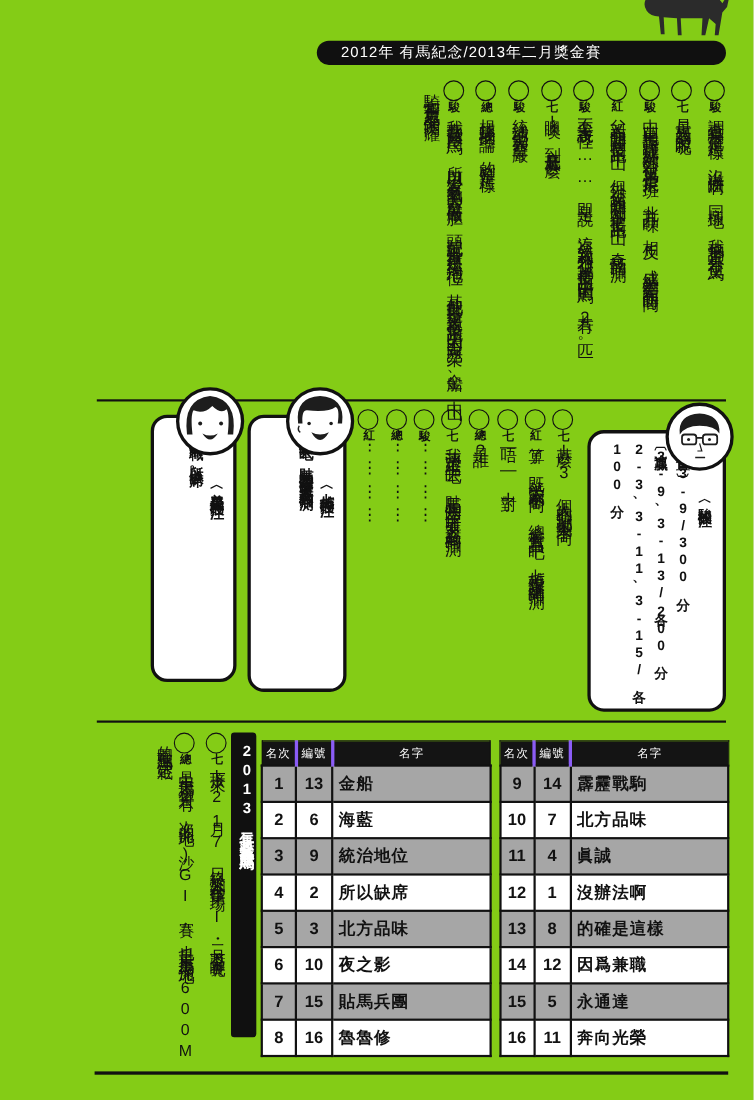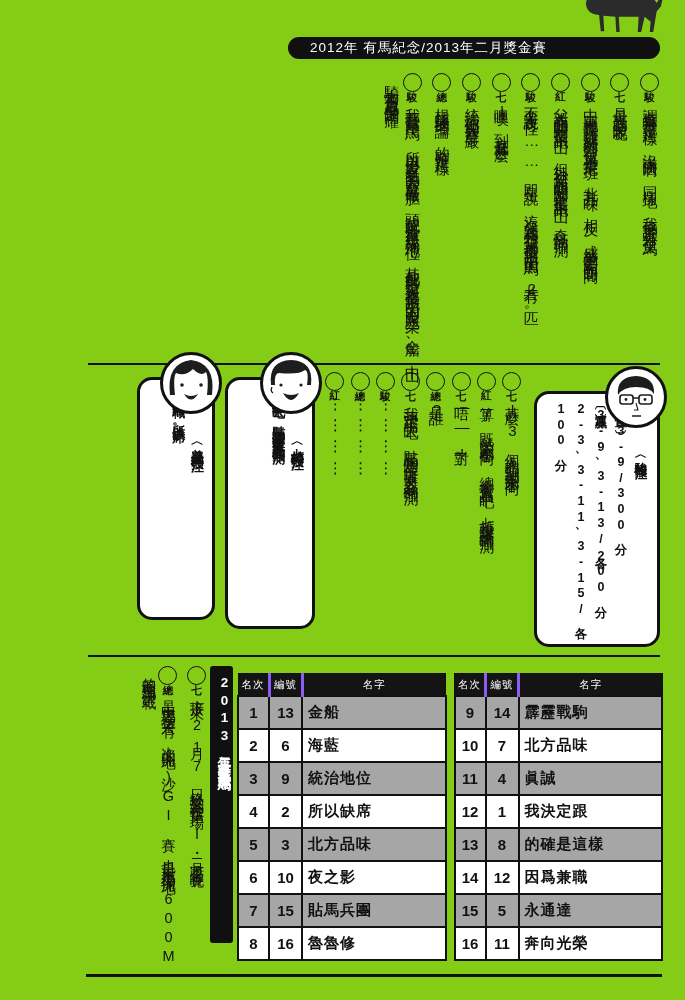--- a/index.html
+++ b/index.html
@@ -287,21 +287,21 @@
 
             <tr>
               <td class="cell-rank">11</td>
               <td class="cell-num">4</td>
               <td class="cell-name">眞誠</td>
             </tr>
 
             <tr>
               <td class="cell-rank">12</td>
               <td class="cell-num">1</td>
-              <td class="cell-name">我決定跟</td>
+              <td class="cell-name">沒辦法啊</td>
             </tr>
 
             <tr>
               <td class="cell-rank">13</td>
               <td class="cell-num">8</td>
               <td class="cell-name">的確是這樣</td>
             </tr>
 
             <tr>
               <td class="cell-rank">14</td>

